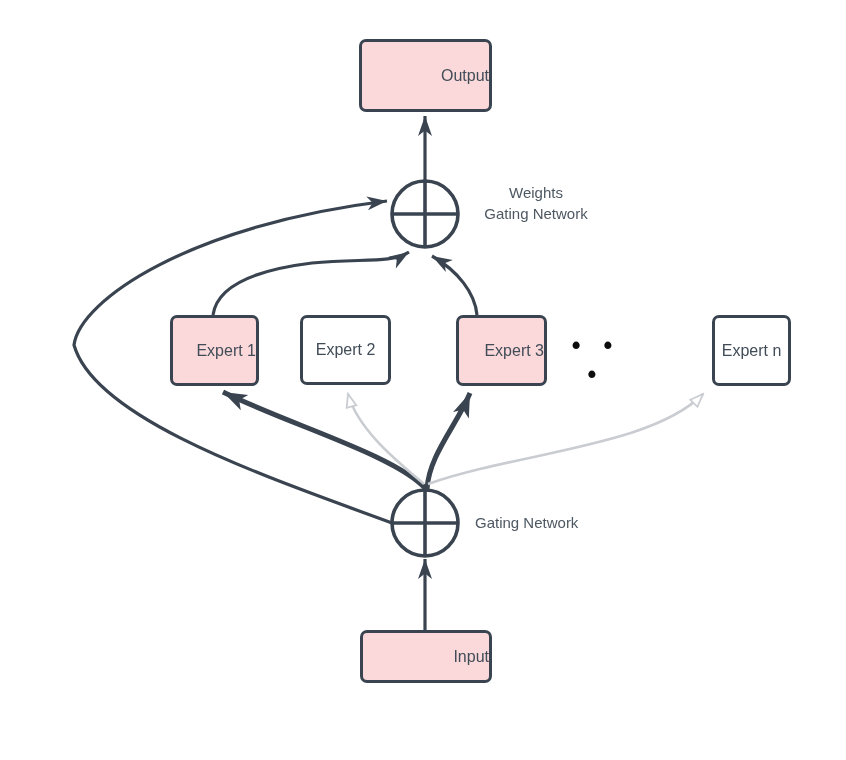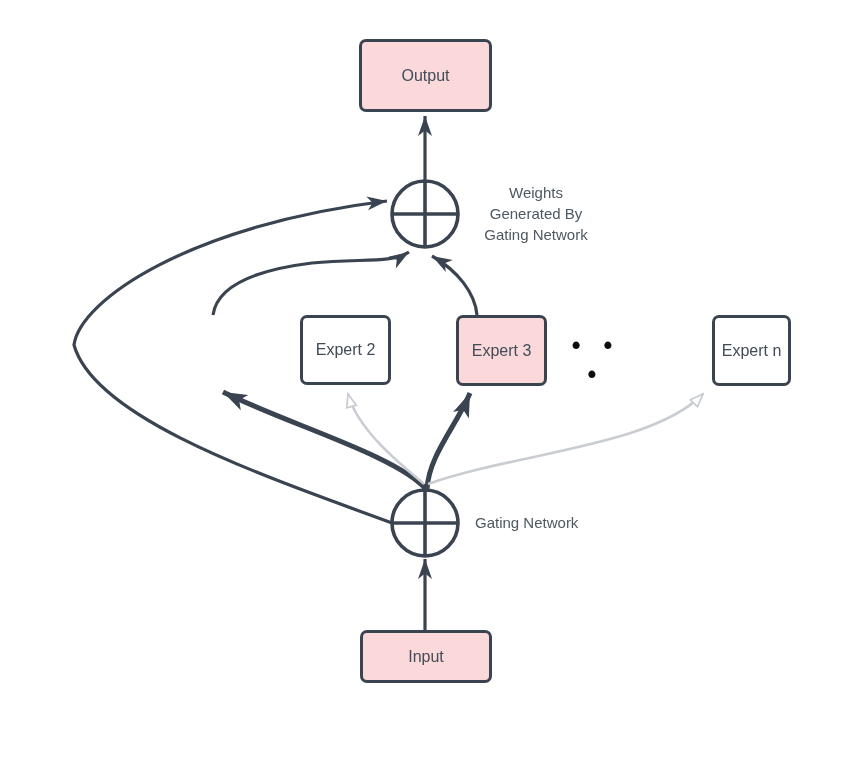--- a/index.html
+++ b/index.html
@@ -30,21 +30,21 @@
   .node{
     position:absolute;
     box-sizing:border-box;
     display:flex;align-items:center;justify-content:center;
     border:3px solid var(--dark);
     border-radius:7px;
     font-size:16px;
     color:var(--node_text);
     background:var(--white_fill);
   }
-  .node.pink{background:var(--pink_fill);}
+  .node.pink{background:var(--pink_fill);justify-content:flex-end;}
   .freelabel{
     position:absolute;
     font-size:15px;
     color:var(--label_text);
     line-height:21px;
   }
   #weights-label{left:446px;top:182px;width:180px;text-align:center;}
   #gating-label{left:475px;top:512px;}
   #ellipsis{
     position:absolute;left:556px;top:331px;width:80px;
@@ -97,20 +97,23 @@
     <path class="edge s5" d="M 426 489 C 395 455 290 425 223 392" marker-end="url(#ahBig)"></path>
     <path class="edge s5" d="M 427 489 C 429 455 457 425 470 393" marker-end="url(#ahBig)"></path>
     <path class="edge sg" d="M 424 484 C 398 462 358 430 348 394" marker-end="url(#ahOpen)"></path>
     <path class="edge sg" d="M 428 484 C 520 452 652 446 703 394" marker-end="url(#ahOpen)"></path>
   </svg>
 
   <div class="node pink" id="node-output">
     <span>Output</span>
   </div>
 
+  <div class="node pink" id="node-expert1">
+    <span>Expert 1</span>
+  </div>
 
   <div class="node" id="node-expert2">
     <span>Expert 2</span>
   </div>
 
   <div class="node pink" id="node-expert3">
     <span>Expert 3</span>
   </div>
 
   <div class="node" id="node-expertn">
@@ -118,19 +121,18 @@
   </div>
 
   <div class="node pink" id="node-input">
     <span>Input</span>
   </div>
 
   <div id="ellipsis">• • •</div>
 
   <div class="freelabel" id="weights-label">
     <div>Weights</div>
-    <div>Generated By</div>
     <div>Gating Network</div>
   </div>
 
   <div class="freelabel" id="gating-label">Gating Network</div>
 
 </div>
 
 </body></html>

